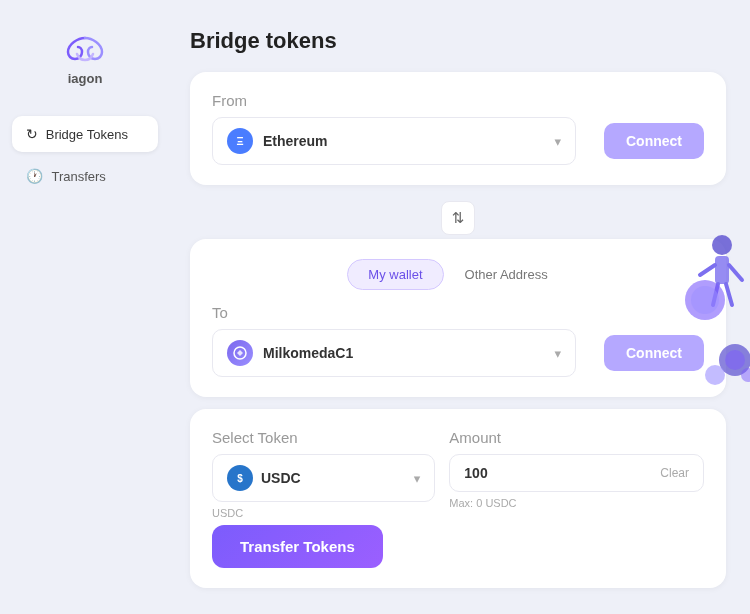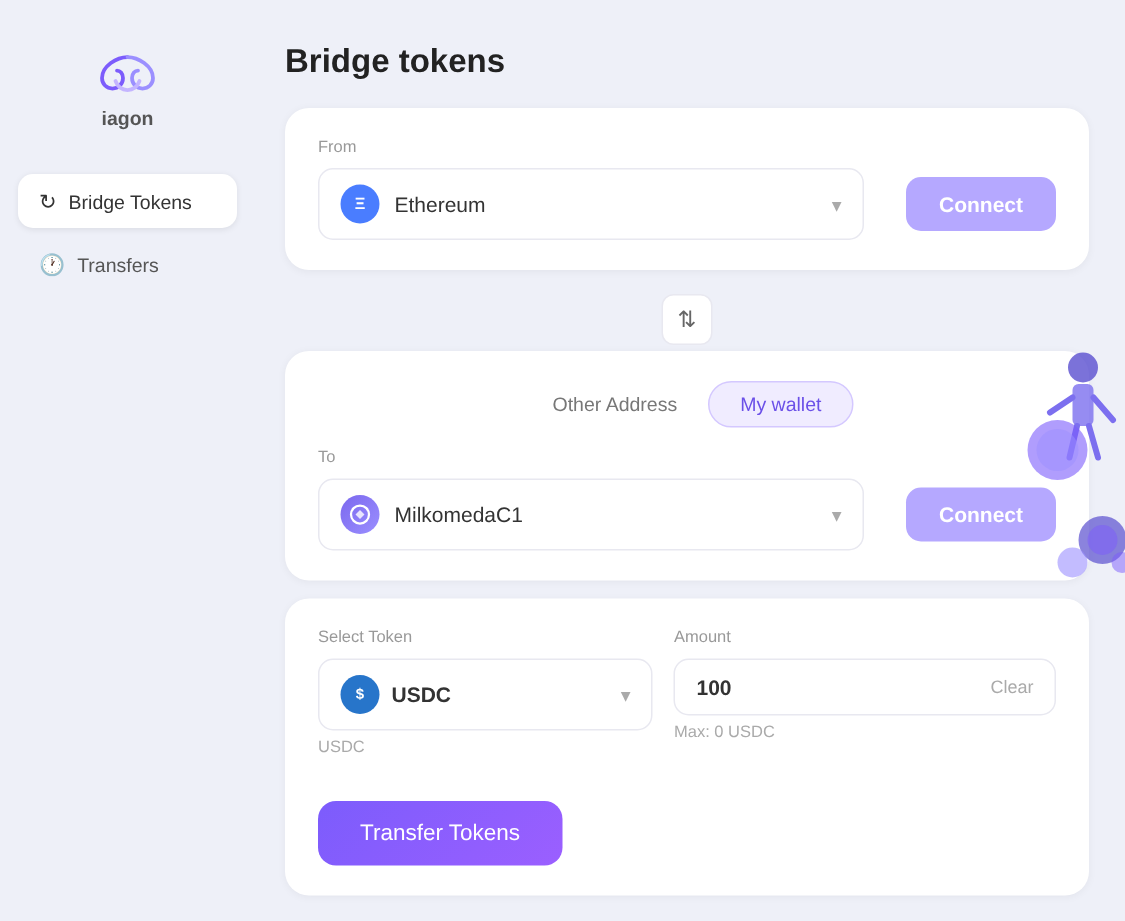--- a/index.html
+++ b/index.html
@@ -83,21 +83,21 @@
     .card {
       background: #fff;
       border-radius: 16px;
       padding: 20px 22px;
       margin-bottom: 12px;
       box-shadow: 0 1px 6px rgba(0,0,0,0.05);
     }
 
     
     .section-label {
-      font-size: 11px;
+      font-size: 15px;
       color: #999;
       margin-bottom: 8px;
       font-weight: 500;
     }
     .row-flex {
       display: flex;
       align-items: center;
       gap: 12px;
     }
     .dropdown-select {
@@ -128,21 +128,21 @@
       height: 26px;
       border-radius: 50%;
       background: linear-gradient(135deg, #7b68ee, #9b8fff);
       display: flex;
       align-items: center;
       justify-content: center;
     }
     .dropdown-select .chain-name {
       flex: 1;
       font-size: 14px;
-      font-weight: 400;
+      font-weight: 700;
       color: #333;
     }
     .dropdown-chevron {
       color: #aaa;
       font-size: 13px;
     }
     .connect-btn {
       background: #b5a8ff;
       color: #fff;
       border: none;
@@ -266,23 +266,23 @@
     }
 
     
     .transfer-btn {
       background: linear-gradient(135deg, #7c5cfc, #9b5fff);
       color: #fff;
       border: none;
       border-radius: 12px;
       padding: 13px 28px;
       font-size: 15px;
-      font-weight: 400;
-      cursor: pointer;
-      margin-top: 30px;
+      font-weight: 700;
+      cursor: pointer;
+      margin-top: 6px;
       display: inline-block;
     }
 
     
     .illustration {
       position: absolute;
       right: -10px;
       top: 220px;
       width: 100px;
       height: 180px;
@@ -350,22 +350,22 @@
     </div>
   </div>
 
   <div class="between-cards">
     <div class="swap-icon-btn">⇅</div>
   </div>
 
   <div class="card">
 
     <div class="wallet-tabs">
+      <div class="wallet-tab active">My wallet</div>
       <div class="wallet-tab">Other Address</div>
-      <div class="wallet-tab active">My wallet</div>
     </div>
     <div class="section-label">To</div>
     <div class="row-flex">
       <div class="dropdown-select">
         <div class="milkomeda-inner">
           <svg width="16" height="16" viewBox="0 0 16 16" fill="none">
             <circle cx="8" cy="8" r="6" stroke="#fff" stroke-width="1.5"></circle>
             <path d="M5 8 L8 5 L11 8 L8 11 Z" fill="#fff" opacity="0.8"></path>
           </svg>
         </div>

